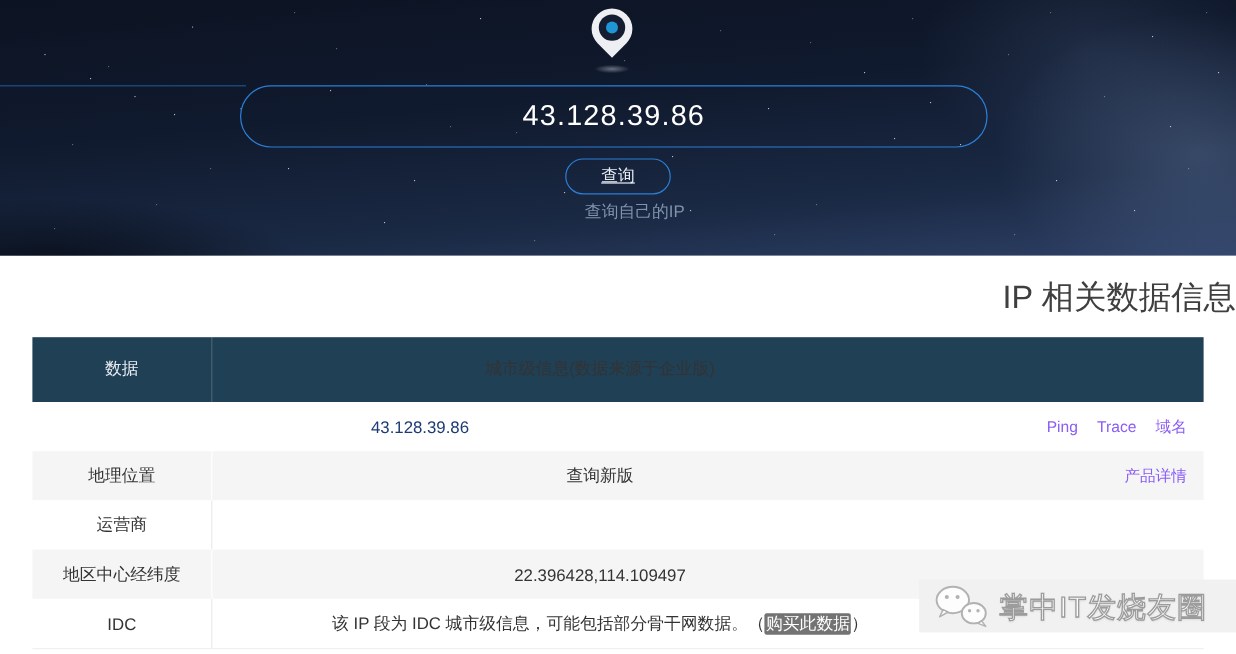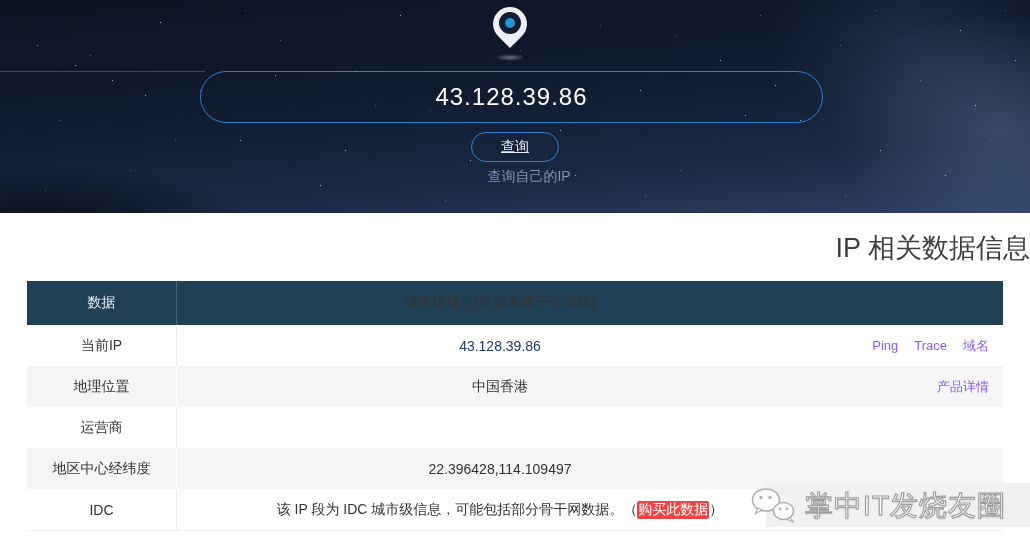--- a/index.html
+++ b/index.html
@@ -43,41 +43,41 @@
               border-radius:15px; color:#e9eef4; font-size:14px; cursor:pointer;
               font-family:"Liberation Sans","DejaVu Sans",sans-serif;text-decoration:underline; }
   .own-ip { position:absolute; left:0; top:168px; width:1030px; text-align:center;
             color:#7f93ad; font-size:14px; cursor:pointer; text-decoration:none;padding-left:28px; }
 
   
   .section-title { position:absolute; left:0; top:230px; width:1030px; text-align:right;
                    color:#3f3f3f; font-size:27px; font-weight:400; }
   .ip-table { position:absolute; left:27px; top:281px; width:976px; font-size:14px;
               border-bottom:1px solid #f0f0f0; }
-  .t-head { display:flex; height:44px; background:#204056; color:#e8edf2; }
+  .t-head { display:flex; height:54px; background:#204056; color:#e8edf2; }
   .t-head .t-label { border-right:1px solid rgba(255,255,255,.18); color:#e8edf2; }
   .t-row { display:flex; height:41px; background:#fff; }
   .t-row:nth-child(odd) { background:#f5f5f5; }
   .t-row:nth-child(odd) .t-label { border-right-color:#fff; }
   .t-label { width:150px; display:flex; align-items:center; justify-content:center;
              color:#333; border-right:1px solid #eaeaea; }
   .t-value { flex:1; position:relative; display:flex; align-items:center; color:#333; }
   .t-center { position:absolute; left:0; top:0; width:646px; height:100%;
               display:flex; align-items:center; justify-content:center; }
   .ip-link { color:#1c3a74; }
   .row-links { position:absolute; right:14px; top:0; height:100%; display:flex; align-items:center;
                gap:16px; color:#999; font-size:13px; }
   .row-links a { color:#8b5cf6; text-decoration:none; cursor:pointer; }
   .detail-link { color:#aaa; }
-  .buy-hl { background:#ef4444; color:#fff; padding:0 1px; border-radius:2px; cursor:pointer; }
+  .buy-hl { background:#737373; color:#fff; padding:0 1px; border-radius:2px; cursor:pointer; }
 
   
   .wm-strip { position:absolute; right:0; bottom:18px; width:264px; height:44px; background:#f1f1f1; }
   .watermark { position:absolute; right:24px; bottom:20px; display:flex; align-items:center; gap:8px; }
-  .wm-text { font-size:28px; color:#fff; letter-spacing:1px;
+  .wm-text { font-size:24px; color:#fff; letter-spacing:1px;
              -webkit-text-stroke:1.1px #9c9c9c; text-shadow:0 1px 2px rgba(0,0,0,.18); }
 </style>
 </head>
 <body>
 
 <div class="page">
 
   <header class="hero">
     <div class="nebula"></div>
     <div class="stars s1"></div>
@@ -105,35 +105,34 @@
   <div class="ip-table">
 
     <div class="t-head">
       <div class="t-label">数据</div>
       <div class="t-value">
         <span class="t-center">城市级信息(数据来源于企业版)</span>
       </div>
     </div>
 
     <div class="t-row">
-      <div class="t-label">当前IP</div>
       <div class="t-value">
         <span class="t-center ip-link">43.128.39.86</span>
         <span class="row-links">
           <a>Ping</a>
           <a>Trace</a>
           <a>域名</a>
         </span>
       </div>
     </div>
 
     <div class="t-row">
       <div class="t-label">地理位置</div>
       <div class="t-value">
-        <span class="t-center">中国香港</span>
+        <span class="t-center">查询新版</span>
         <span class="row-links">
           <a class="detail-link">产品详情</a>
         </span>
       </div>
     </div>
 
     <div class="t-row">
       <div class="t-label">运营商</div>
     </div>
 

